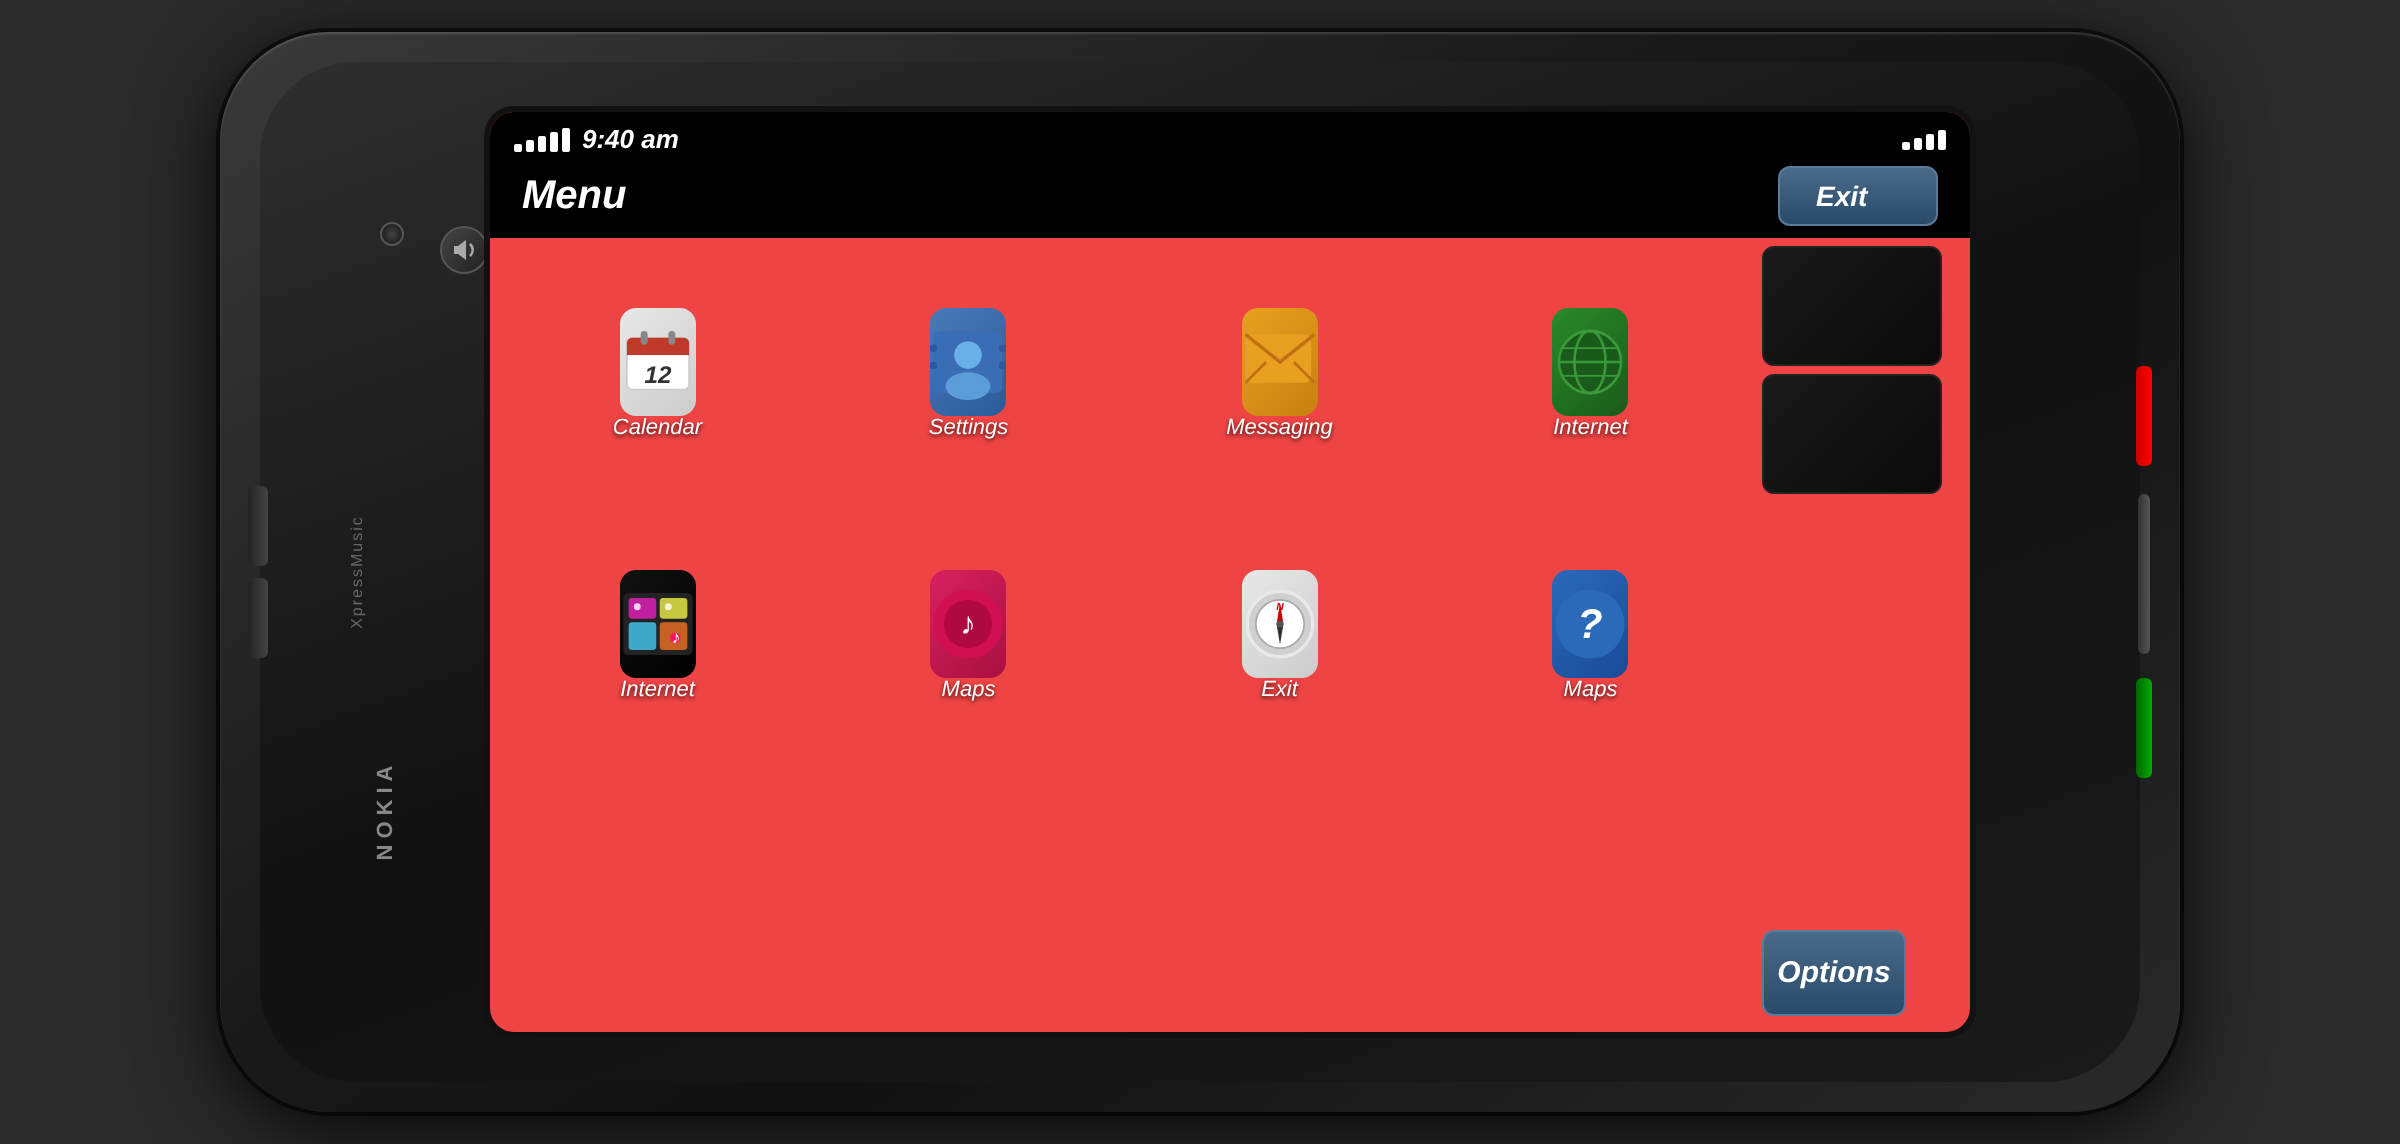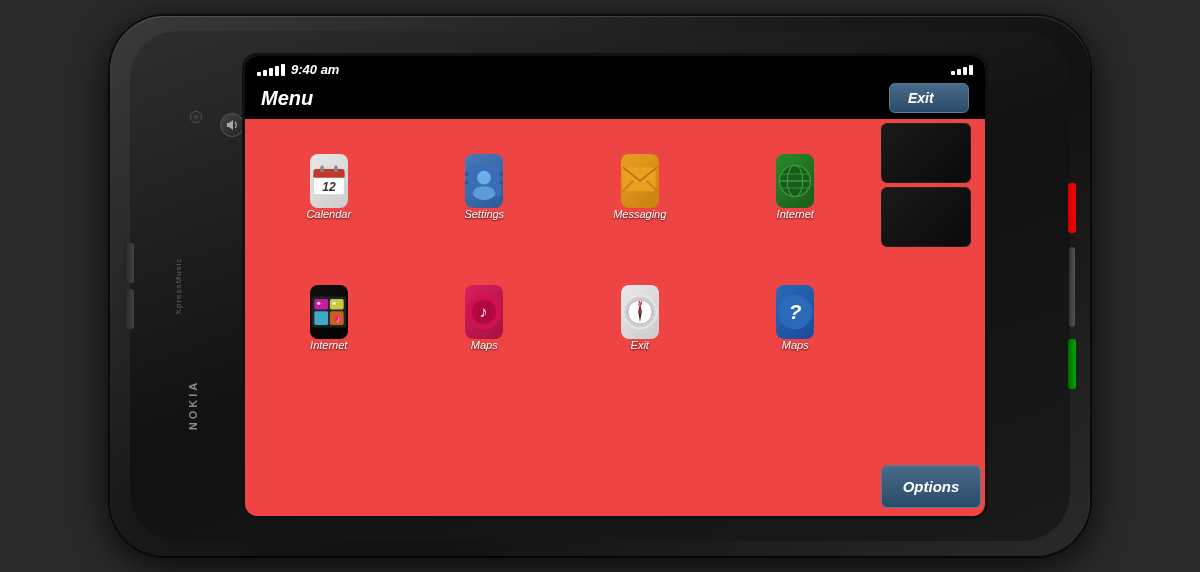--- a/index.html
+++ b/index.html
@@ -302,21 +302,21 @@
     .options-btn {
       background: linear-gradient(180deg, #4a6a8a 0%, #2a4a6a 100%);
       color: #fff;
       border: 1px solid #5a7a9a;
       border-radius: 6px;
       padding: 12px 6px;
       font-size: 15px;
       font-weight: bold;
       cursor: pointer;
       text-align: center;
-      width: 100px;
+      width: 72px;
     }
 
     
     .icon-calendar { background: linear-gradient(135deg, #e8e8e8, #ccc); border-radius: 8px; }
     .icon-contacts { background: linear-gradient(135deg, #4a7ab8, #2a5a98); border-radius: 8px; }
     .icon-log { background: linear-gradient(135deg, #1a5a8a, #0a3a6a); border-radius: 8px; }
     .icon-internet { background: linear-gradient(135deg, #2a8a2a, #1a5a1a); border-radius: 8px; }
     .icon-messaging { background: linear-gradient(135deg, #e8a020, #c88010); border-radius: 8px; }
     .icon-gallery { background: linear-gradient(135deg, #111, #000); border-radius: 8px; }
     .icon-download { background: linear-gradient(135deg, #2a5a8a, #1a3a6a); border-radius: 8px; }

